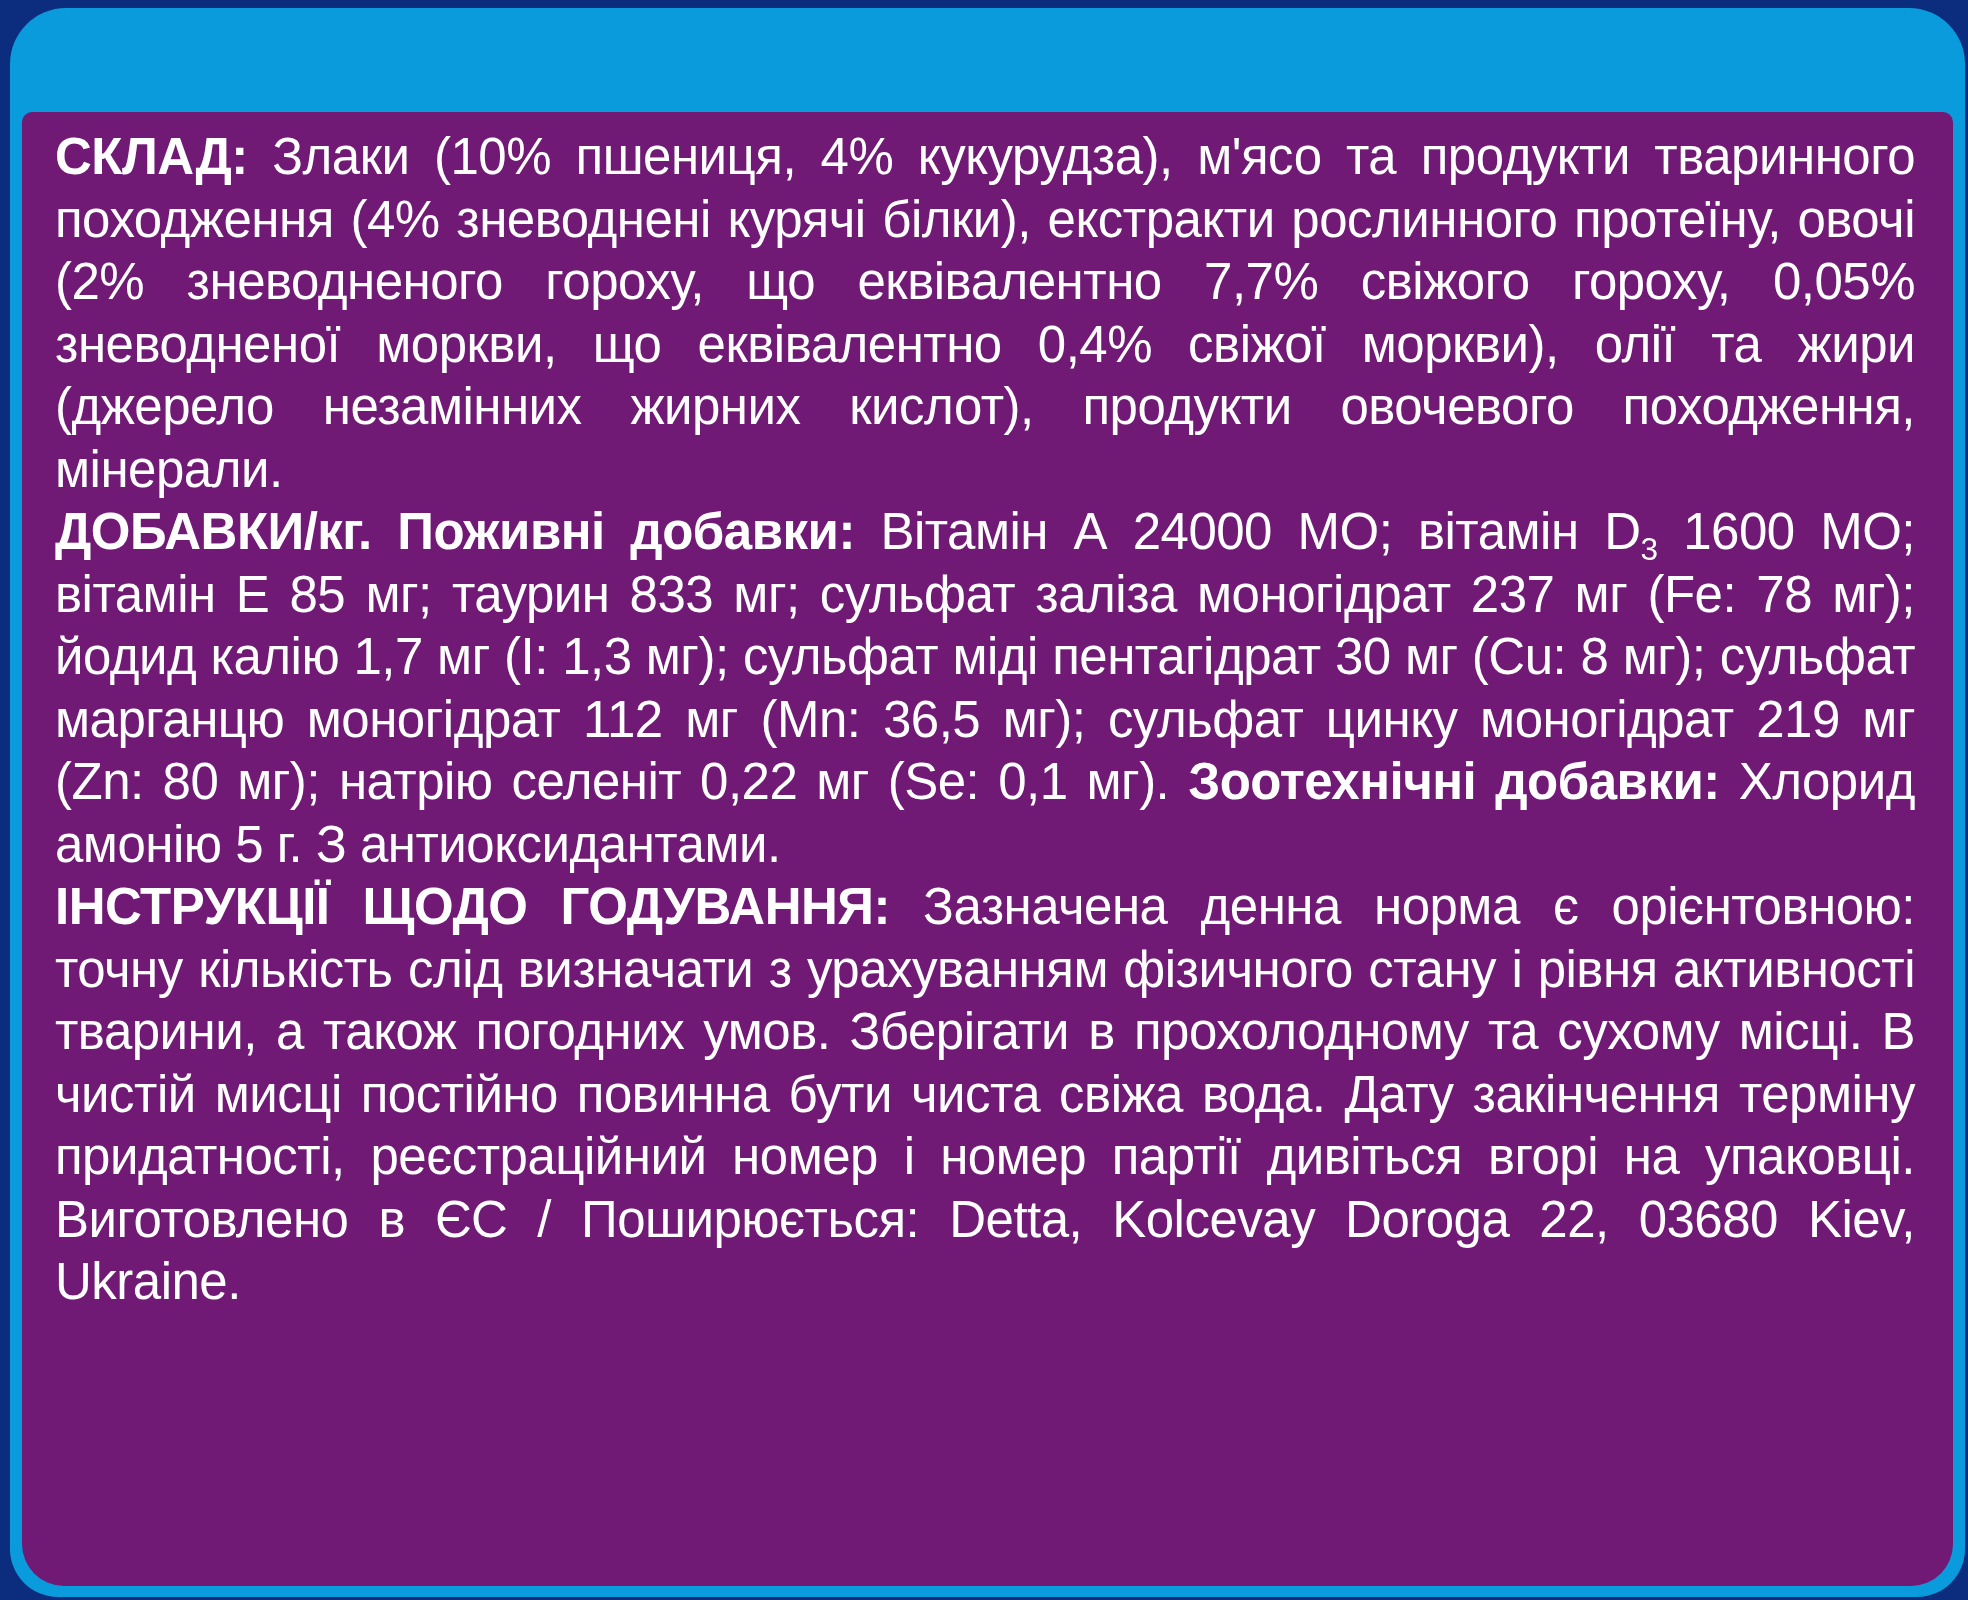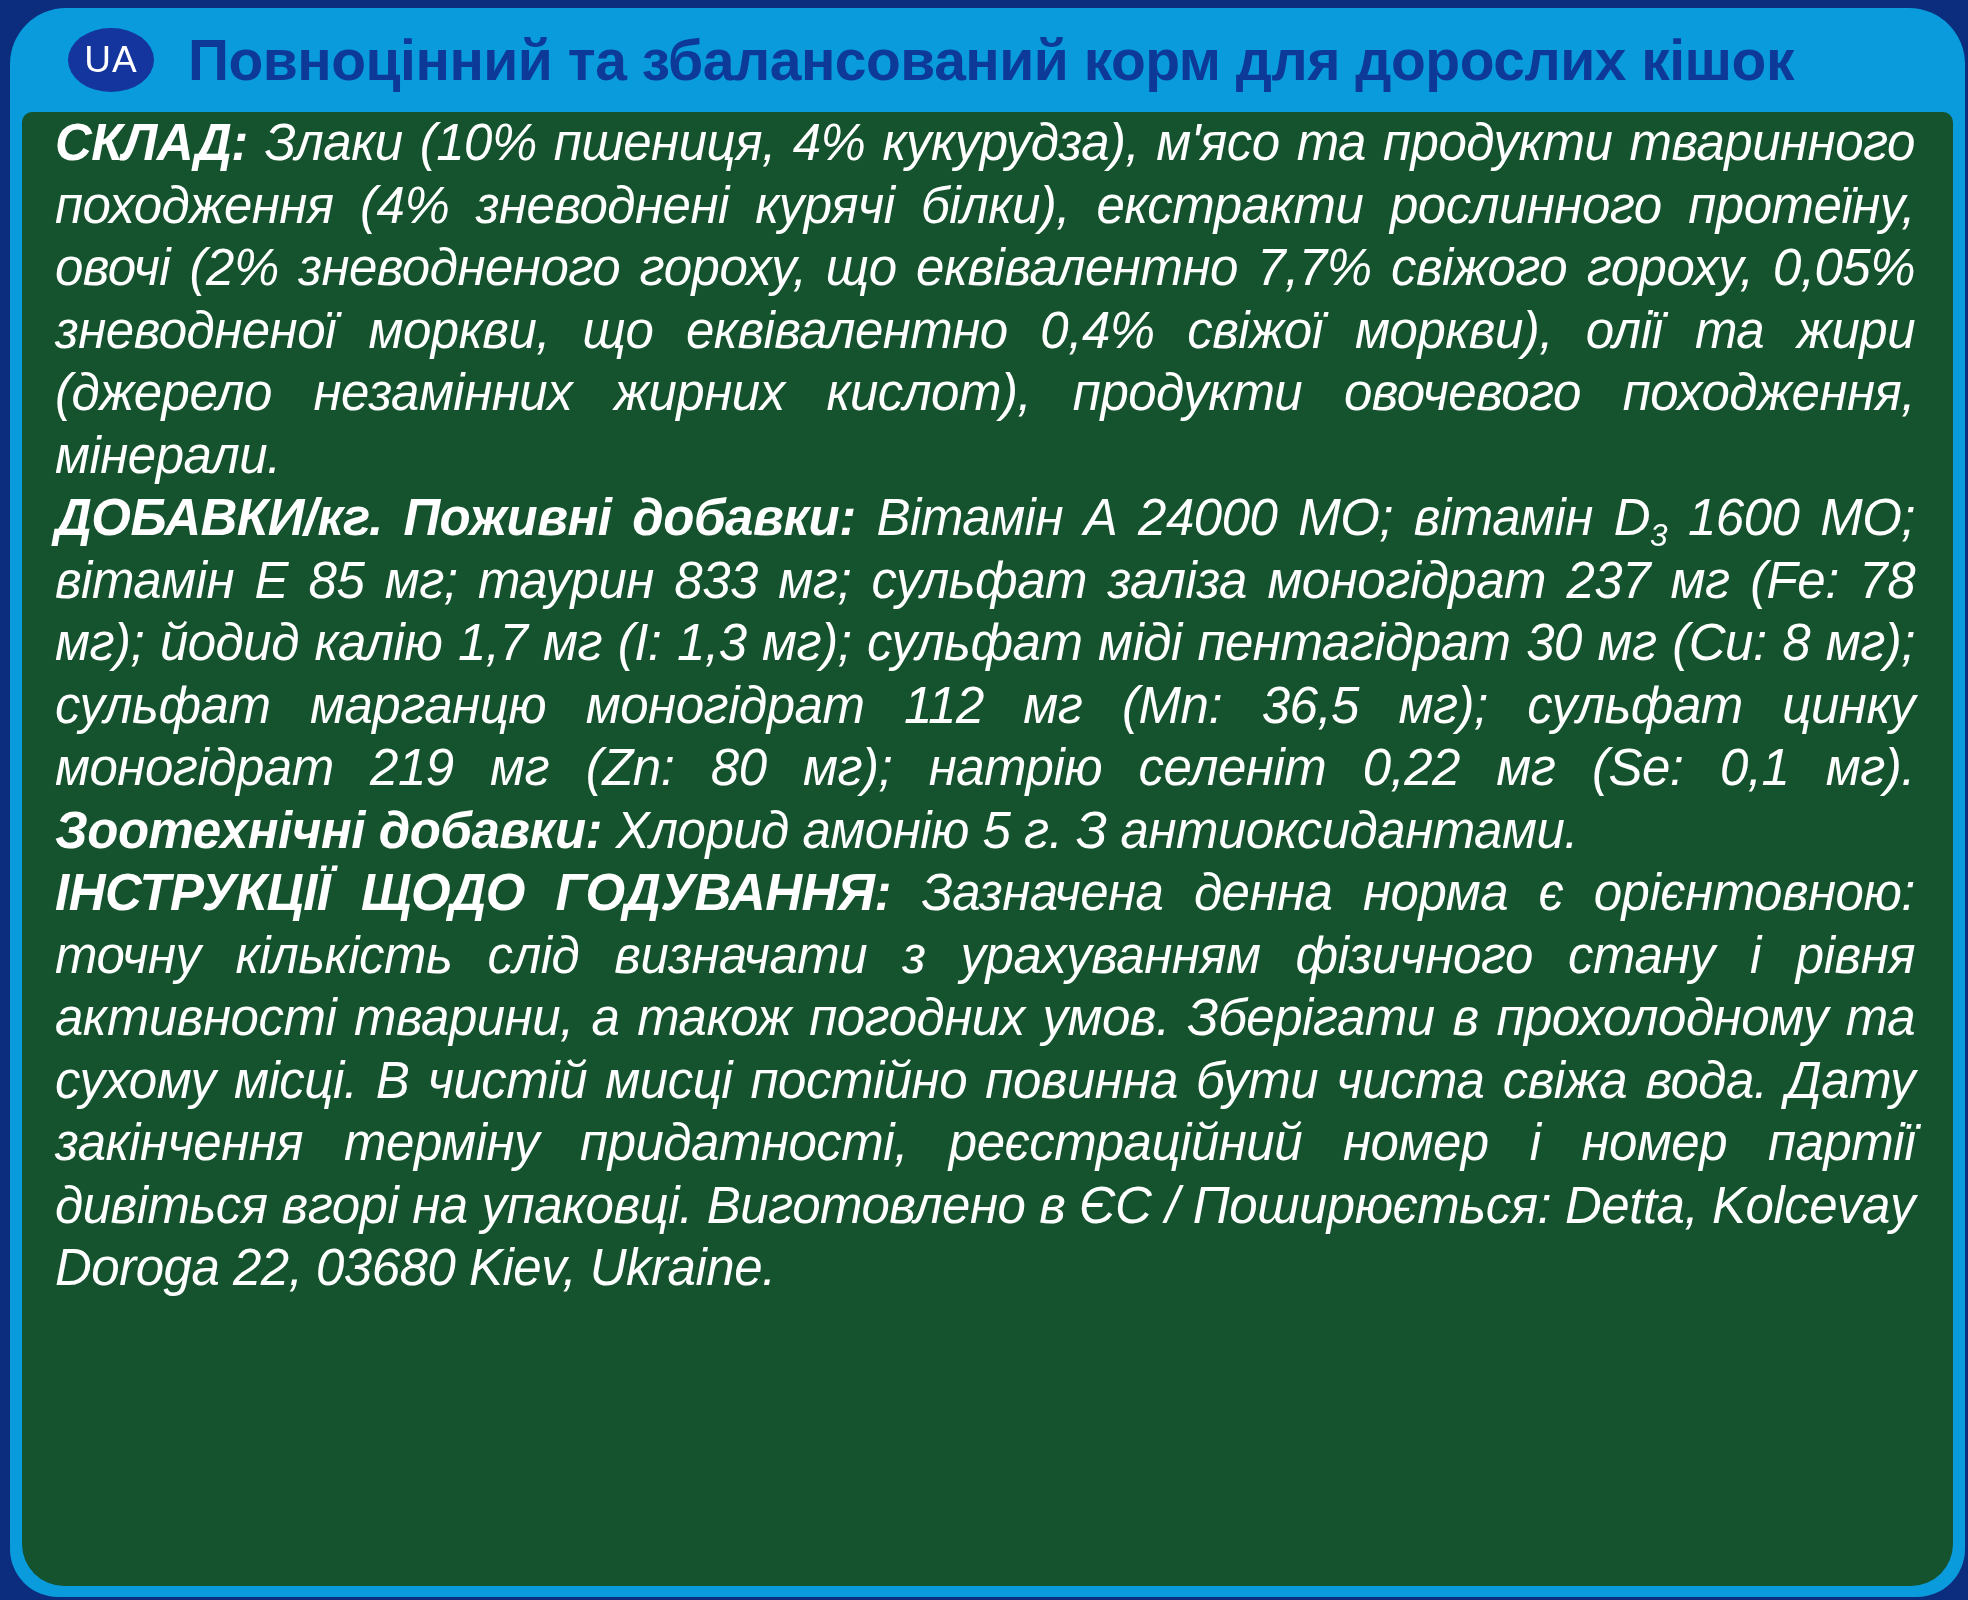--- a/index.html
+++ b/index.html
@@ -45,50 +45,43 @@
     color: #0d3a99;
     font-size: 57px;
     font-weight: bold;
     letter-spacing: -0.5px;
     white-space: nowrap;
   }
   
   .card {
     position: absolute;
     left: 22px; top: 112px; right: 15px; bottom: 14px;
-    background: #14532d;
+    background: #701a75;
     border-radius: 10px 10px 42px 42px;
     box-sizing: border-box;
-    padding: 0 38px 0 33px;
-    font-style: italic;
+    padding: 14px 38px 0 33px;
   }
   .card p {
     margin: 0;
     color: #ffffff;
     font-size: 51px;
     line-height: 62.5px;
     text-align: justify;
     letter-spacing: -0.5px;
   }
   .bold { font-weight: bold; }
   sub { font-size: 62%; line-height: 0; }
 </style>
 </head>
 <body>
 
 <div class="canvas">
 
   <div class="label-bg"></div>
 
-  <div class="header">
-    <div class="lang-badge">
-      <span>UA</span>
-    </div>
-    <div class="header-title">Повноцінний та збалансований корм для дорослих кішок</div>
-  </div>
 
   <div class="card">
 
     <p>
       <span class="bold">СКЛАД: </span><span>Злаки (10% пшениця, 4% кукурудза), м'ясо та продукти тваринного походження (4% зневоднені курячі білки), екстракти рослинного протеїну, овочі (2% зневодненого гороху, що еквівалентно 7,7% свіжого гороху, 0,05% зневодненої моркви, що еквівалентно 0,4% свіжої моркви), олії та жири (джерело незамінних жирних кислот), продукти овочевого походження, мінерали.</span>
     </p>
 
     <p>
       <span class="bold">ДОБАВКИ/кг. Поживні добавки: </span><span>Вітамін А 24000 МО; вітамін D</span><sub>3</sub><span> 1600 МО; вітамін Е 85 мг; таурин 833 мг; сульфат заліза моногідрат 237 мг (Fe: 78 мг); йодид калію 1,7 мг (І: 1,3 мг); сульфат міді пентагідрат 30 мг (Cu: 8 мг); сульфат марганцю моногідрат 112 мг (Mn: 36,5 мг); сульфат цинку моногідрат 219 мг (Zn: 80 мг); натрію селеніт 0,22 мг (Se: 0,1 мг). </span><span class="bold">Зоотехнічні добавки: </span><span>Хлорид амонію 5 г. З антиоксидантами.</span>
     </p>

